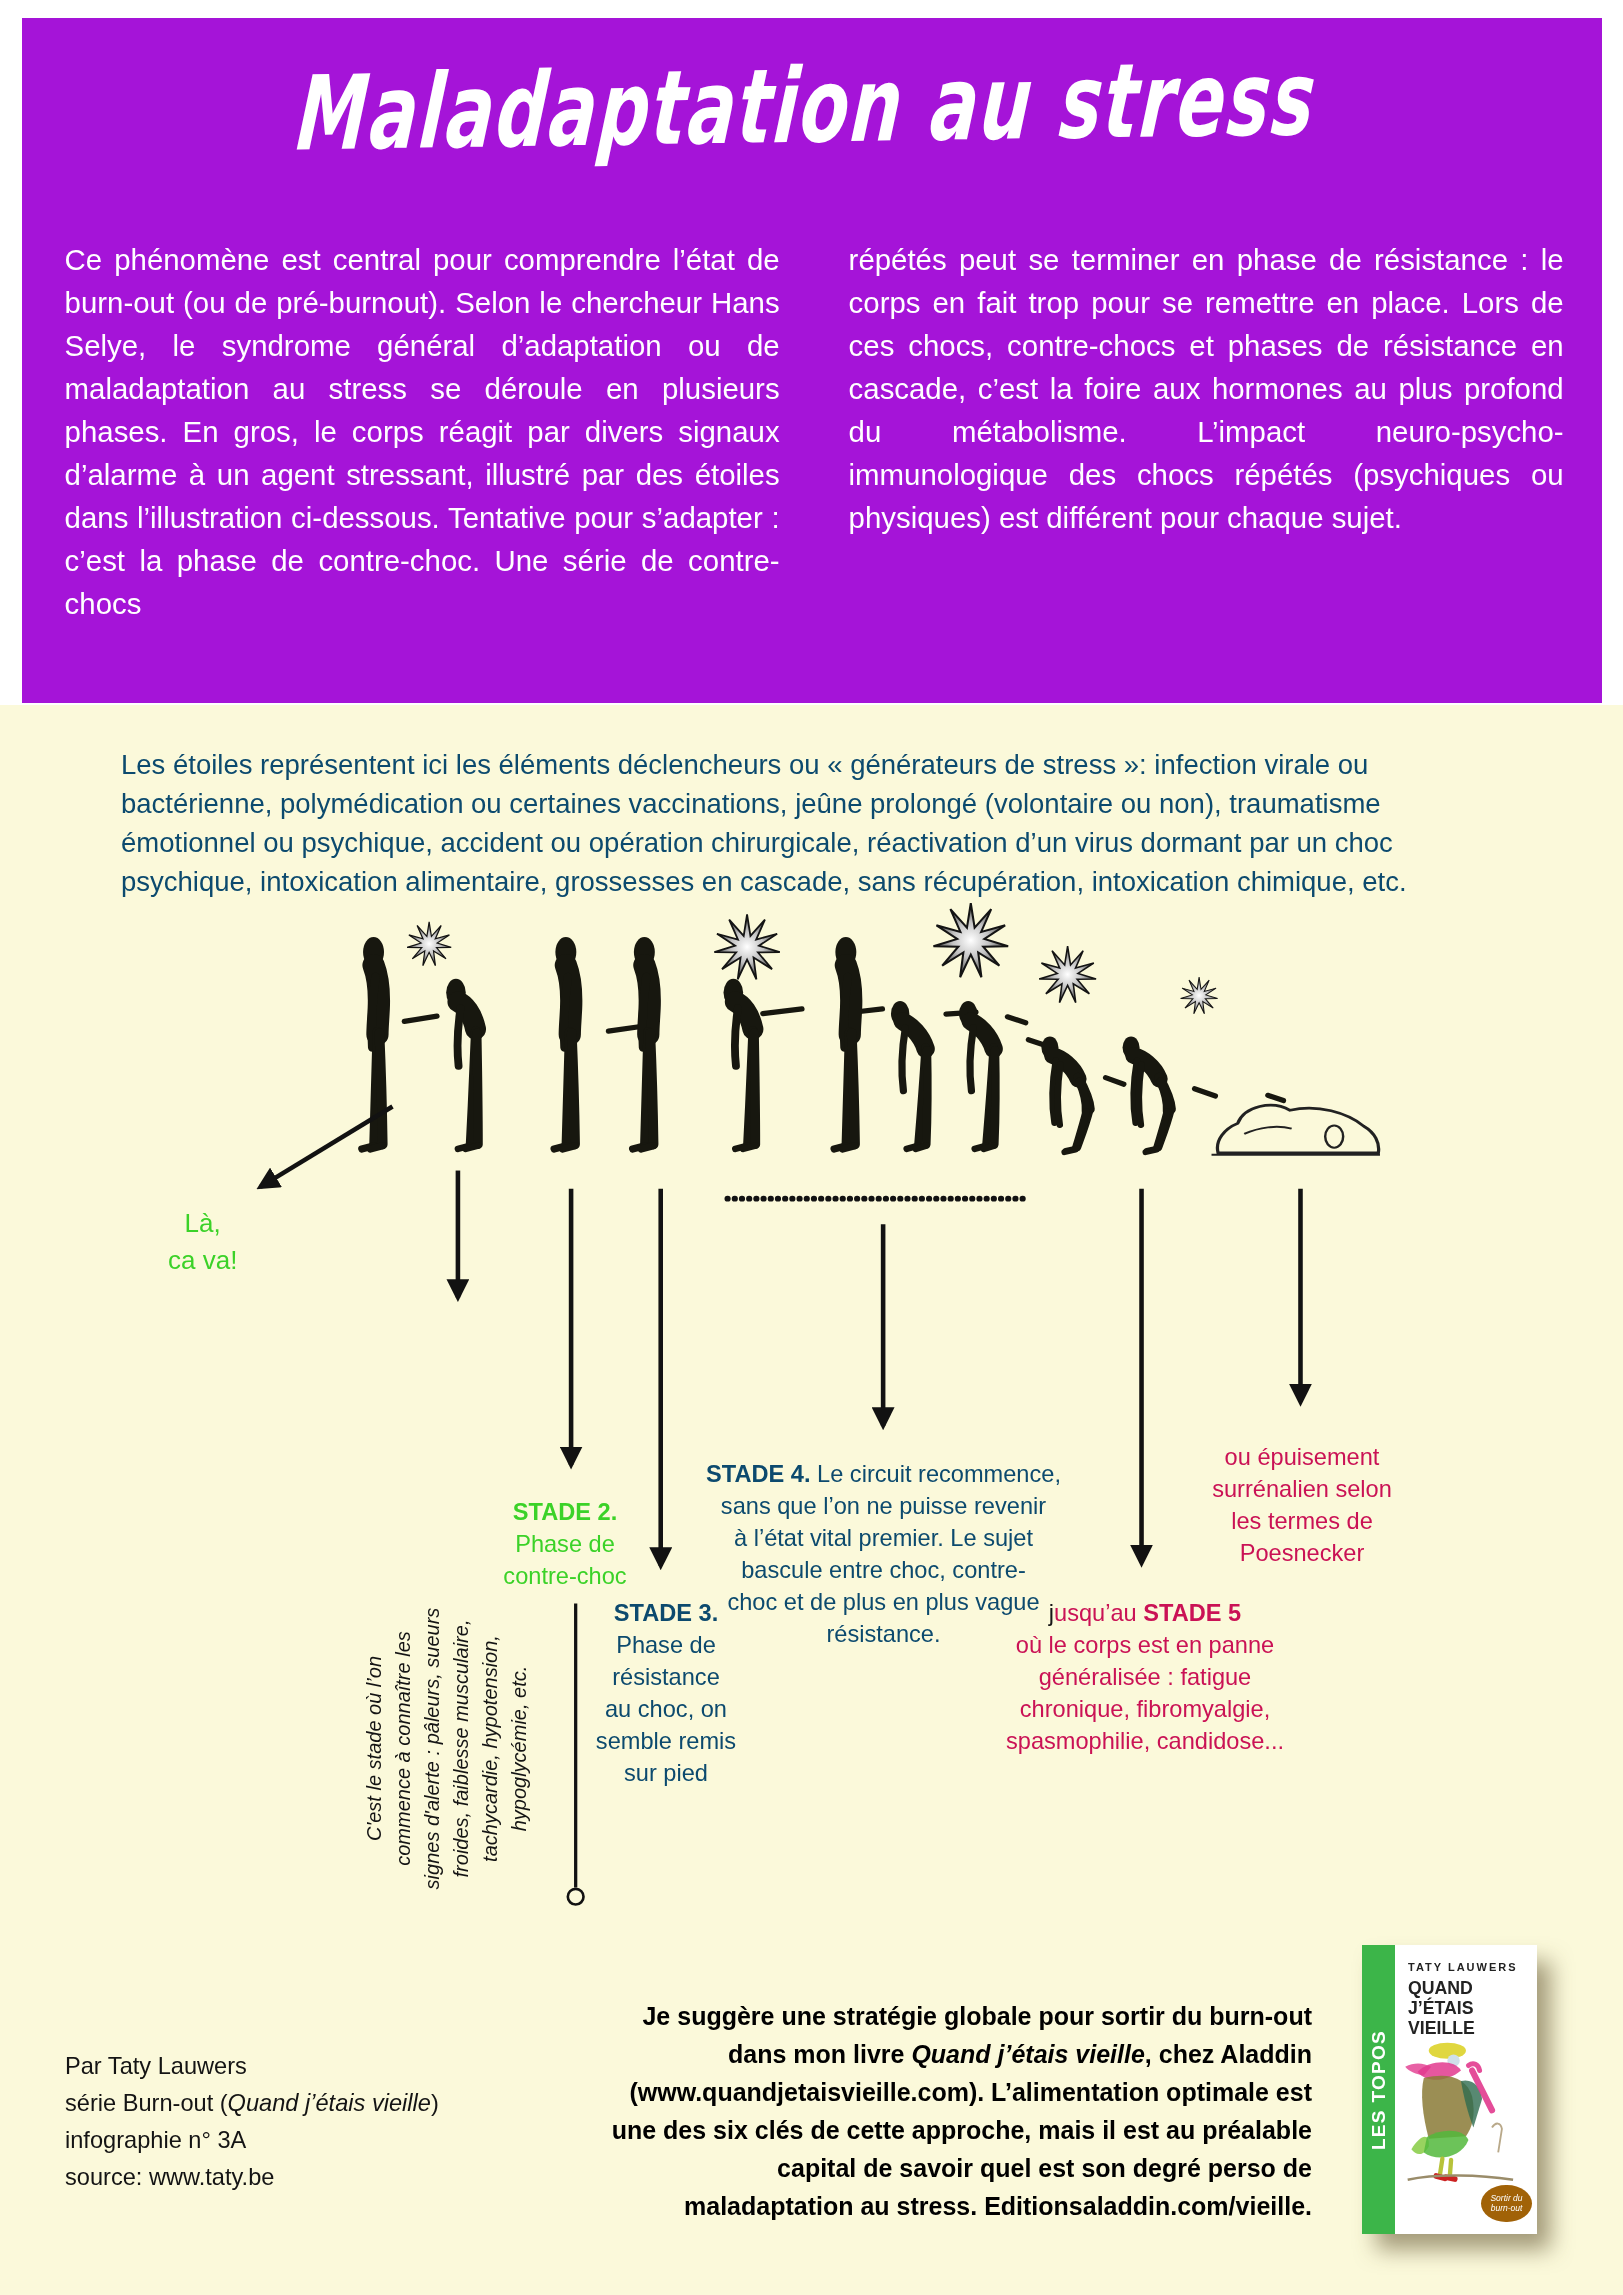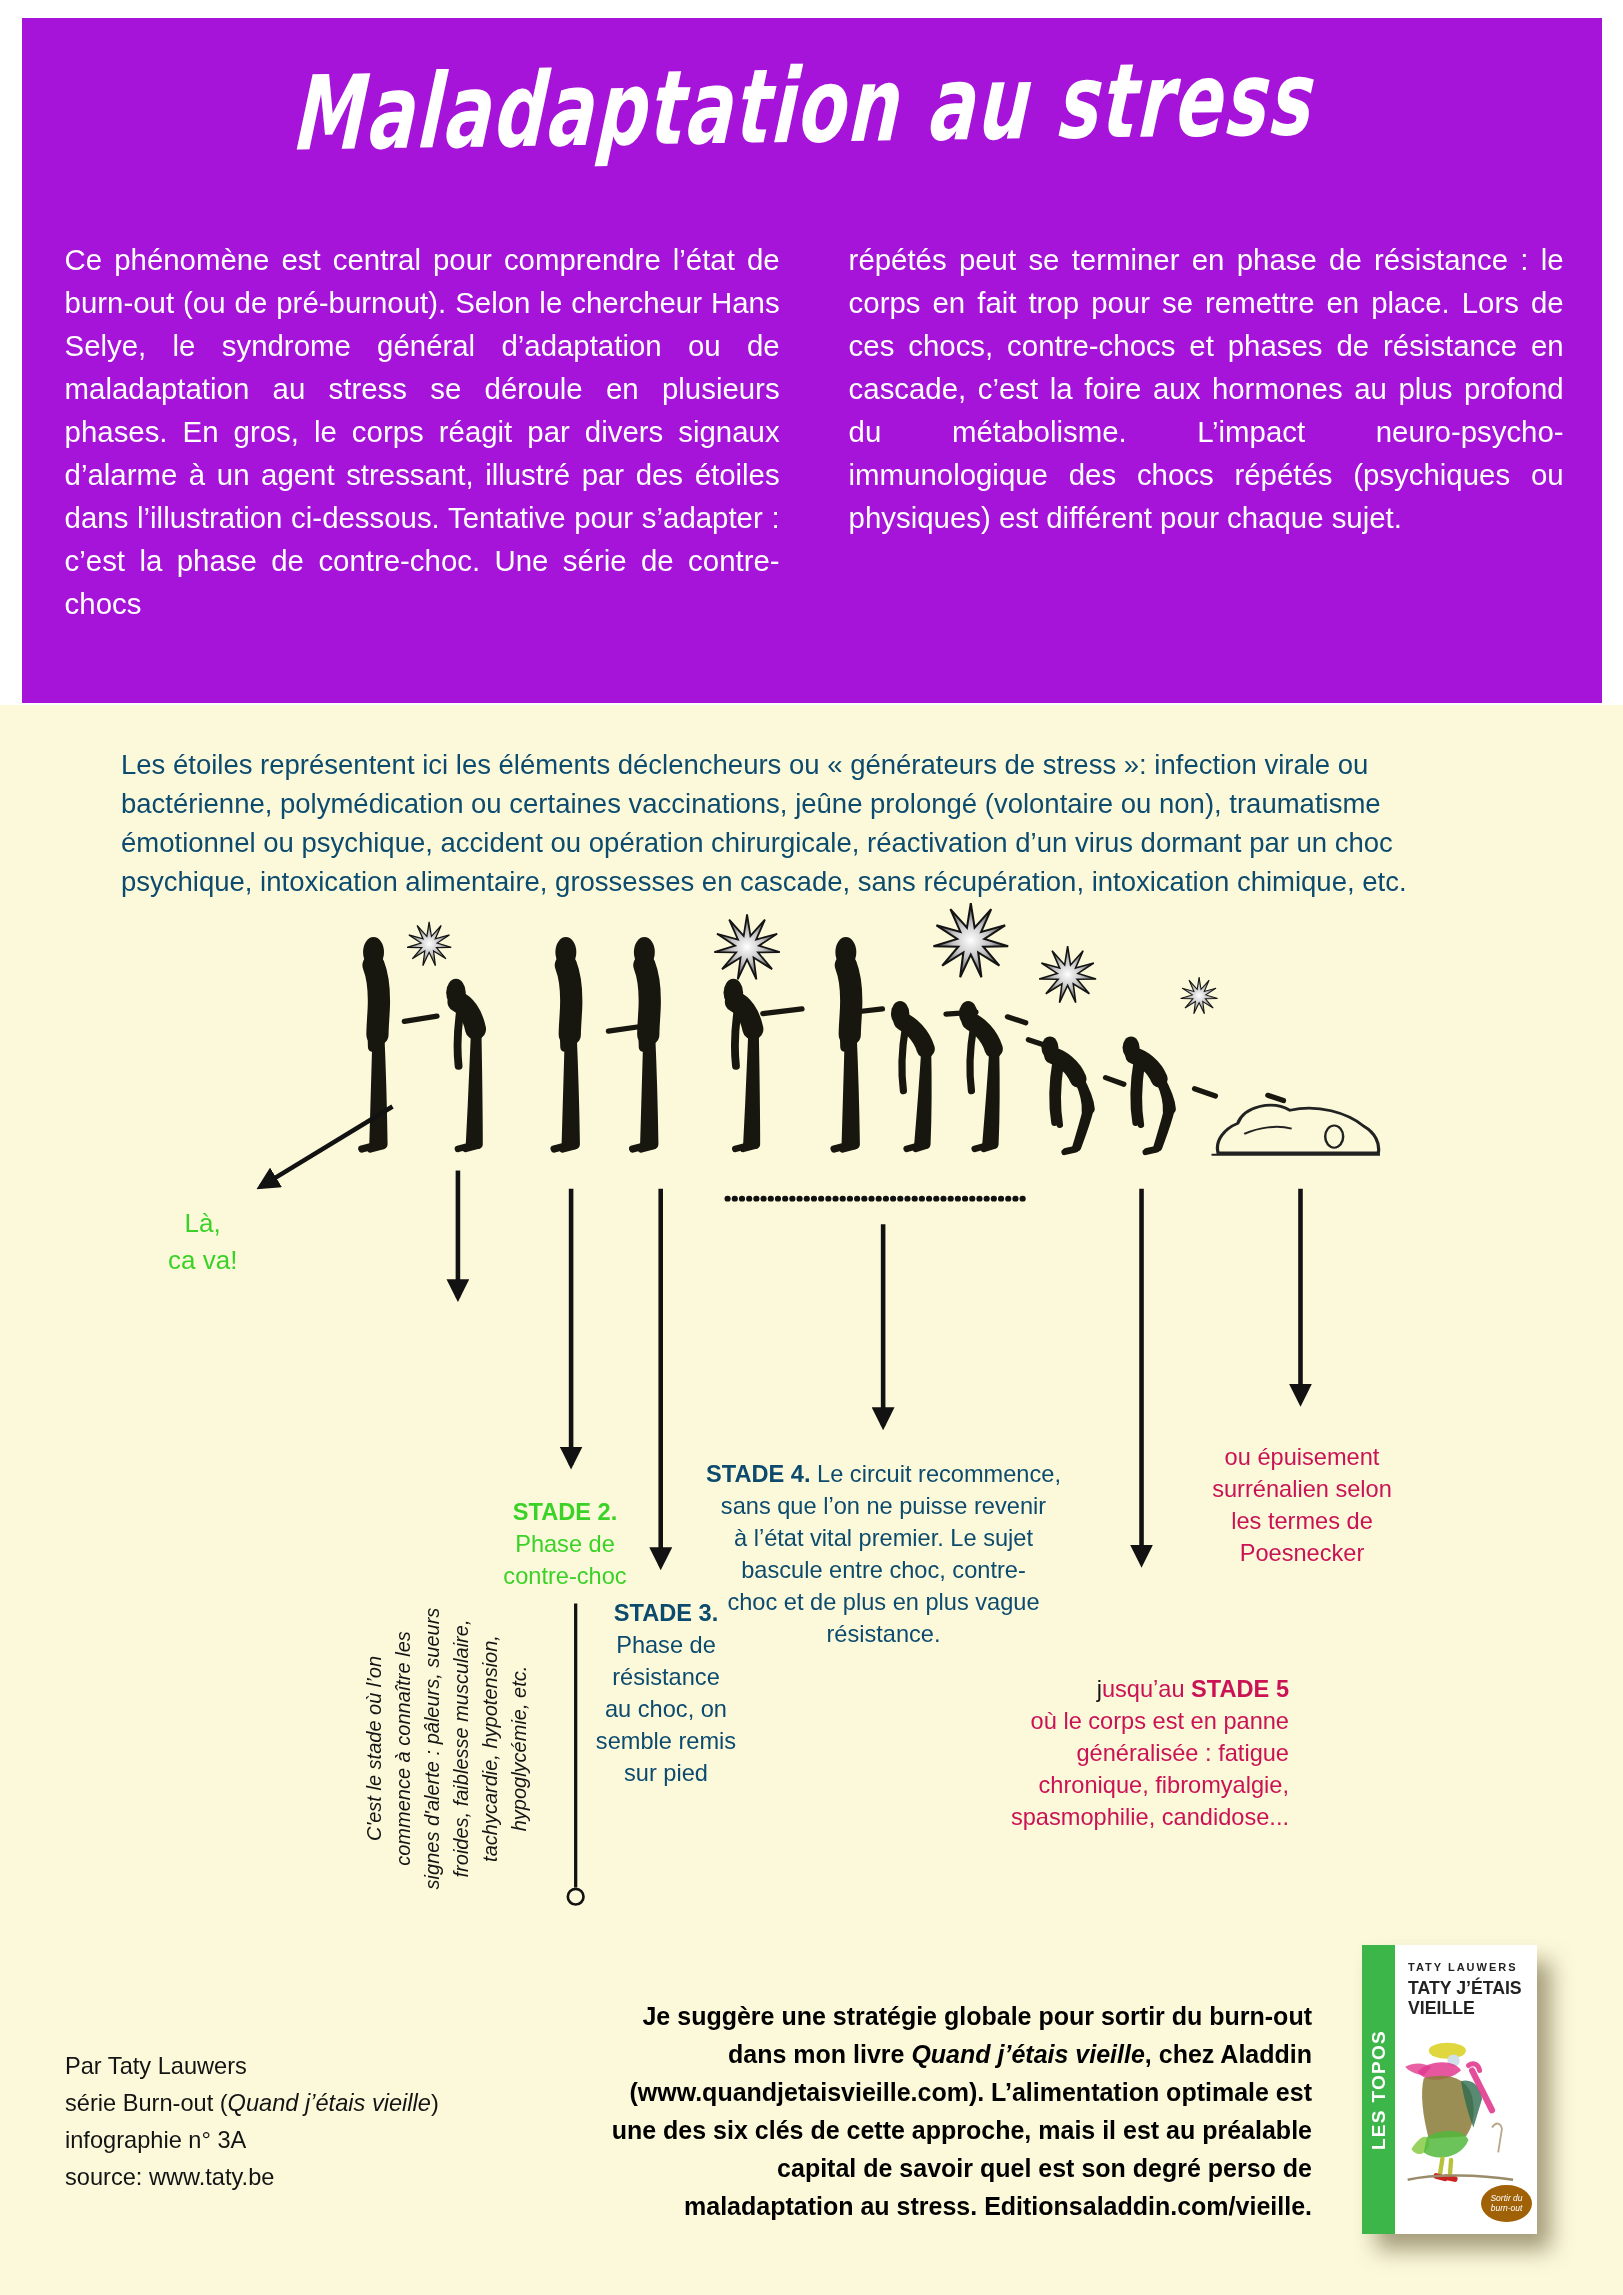--- a/index.html
+++ b/index.html
@@ -23,21 +23,21 @@
   .green{color:#3bd228;}
   .orange{color:#0c4a6e;}
   .pink{color:#ca1255;}
   .ink{color:#161616;}
   .lava{position:absolute;left:168px;top:1205px;font-size:26px;line-height:37px;
         color:#3bd228;text-align:center;}
   .stade1{left:319px;top:1306px;width:225px;}
   .stade2{left:457px;top:1496px;width:216px;}
   .stade3{left:558px;top:1597px;width:216px;}
   .stade4{left:687px;top:1458px;width:393px;}
-  .stade5{left:1001px;top:1673px;width:288px;text-align:right;}
+  .stade5{left:1001px;top:1597px;width:288px;}
   .epuis{left:1191px;top:1441px;width:222px;}
   .side-note{position:absolute;left:278px;top:1657px;width:347px;height:183px;
              transform:rotate(-90deg);font-style:italic;font-size:20px;line-height:29px;
              text-align:center;color:#141414;}
   .credit{position:absolute;left:65px;top:2048px;font-size:23.6px;line-height:37px;color:#141414;}
   .credit .it{font-style:italic;}
   .promo{position:absolute;left:609px;top:1997px;width:703px;font-size:25px;line-height:38px;
          font-weight:bold;text-align:right;color:#000000;}
   .promo .it{font-style:italic;}
   .book{position:absolute;left:1362px;top:1945px;width:175px;height:289px;display:flex;
@@ -201,21 +201,21 @@
     <span>Je suggère une stratégie globale pour sortir du burn-out dans mon livre </span><span class="it">Quand j’étais vieille</span><span>, chez Aladdin (www.quandjetaisvieille.com). L’alimentation optimale est une des six clés de cette approche, mais il est au préalable capital de savoir quel est son degré perso de maladaptation au stress. Editionsaladdin.com/vieille.</span>
   </div>
 
   <div class="book">
     <div class="book-spine">
       <div class="spine-label">LES TOPOS</div>
     </div>
     <div class="book-cover">
       <div class="book-author">TATY LAUWERS</div>
       <div class="book-title">
-        <span>TATY J’ÉTAIS</span><br>
+        <span>QUAND J’ÉTAIS</span><br>
         <span>VIEILLE</span>
       </div>
       <svg class="book-art" viewBox="0 0 200 240">
         <ellipse cx="78" cy="26" rx="30" ry="13" fill="#ddd32a" opacity="0.9"></ellipse>
         <circle cx="88" cy="42" r="10" fill="#cfe0ea"></circle>
         <path d="M10,52 C25,44 40,46 52,52 L40,66 C28,64 16,60 10,52 Z" fill="#e23a8e" opacity="0.8"></path>
         <path d="M30,60 C50,40 90,40 100,58 C80,75 45,80 30,60 Z" fill="#e23a8e" opacity="0.85"></path>
         <path d="M40,70 C80,60 110,70 118,100 C124,130 118,150 108,164 L48,168 C38,130 34,95 40,70 Z" fill="#8a7a36" opacity="0.85"></path>
         <path d="M100,75 C120,70 132,86 134,104 L120,150 C112,130 104,100 100,75 Z" fill="#2e6b4f" opacity="0.8"></path>
         <path d="M118,58 L150,122" stroke="#e23a8e" stroke-width="10" stroke-linecap="round" opacity="0.9"></path>

